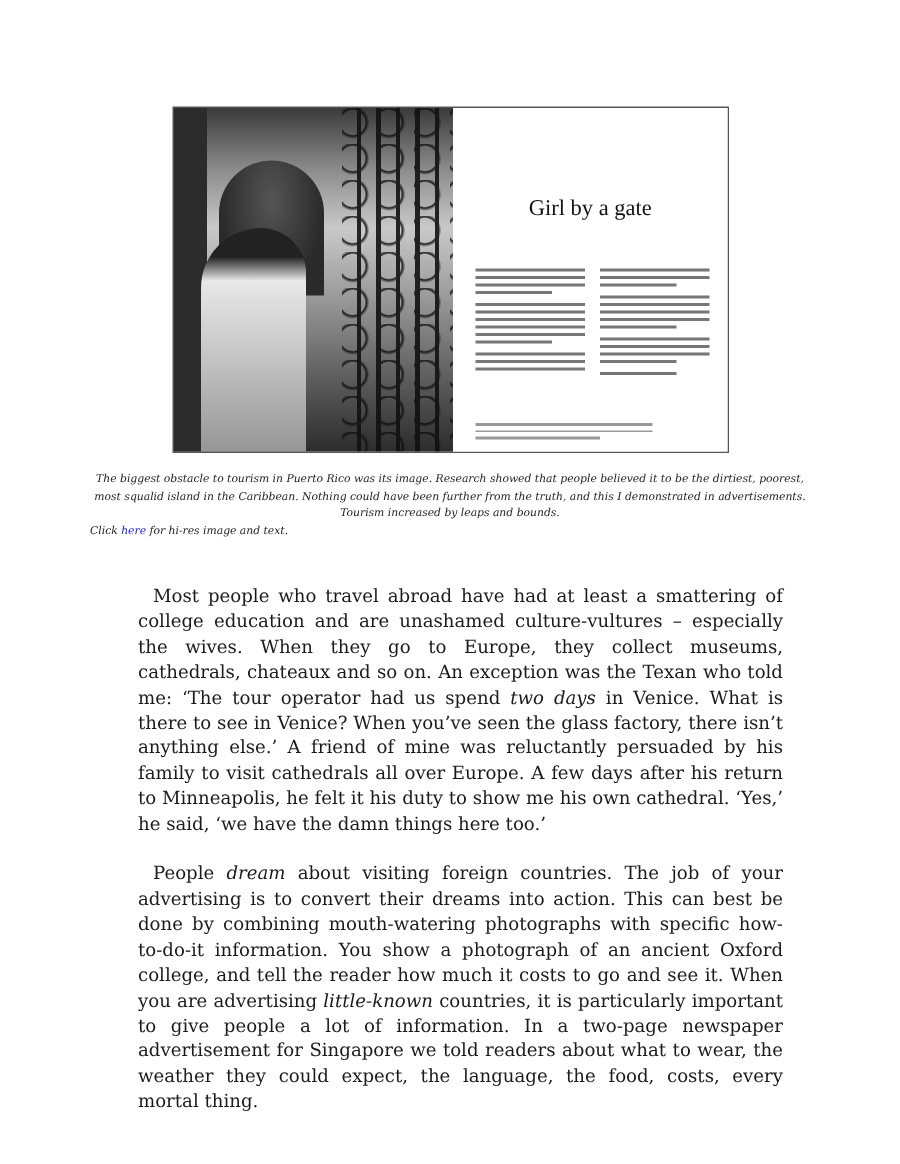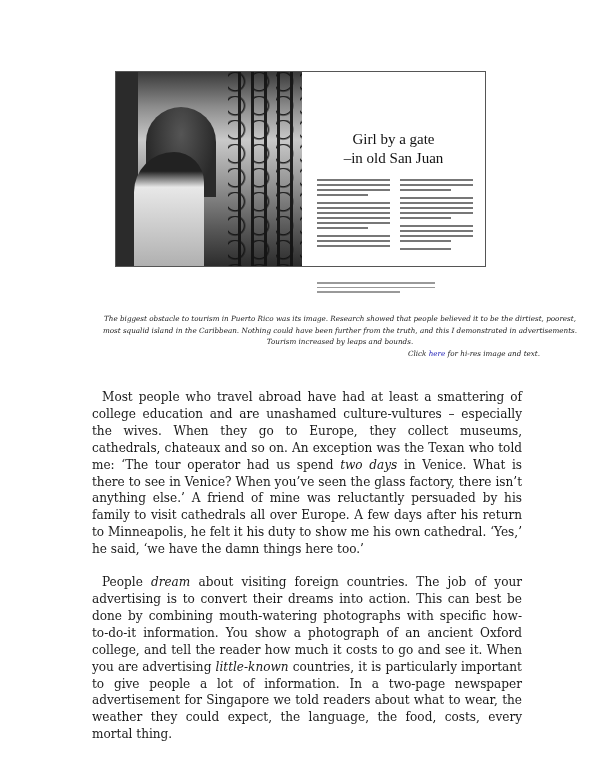--- a/index.html
+++ b/index.html
@@ -1,57 +1,56 @@
 <!DOCTYPE html>
 <html><head>
 <meta charset="utf-8">
 <style>
   html, body { margin:0; padding:0; background:#ffffff; }
   body { width:600px; height:776px; position:relative; overflow:hidden; font-family:"DejaVu Serif", serif; color:#1a1a1a; }
-  .figure { position:absolute; left:115px; top:71px; width:371px; height:196px; border:1px solid #555; background:#fff; display:flex; box-sizing:border-box; }
+  .figure { position:absolute; left:115px; top:71px; width:371px; height:231px; border:1px solid #555; background:#fff; display:flex; box-sizing:border-box; }
   .photo { width:186px; height:100%; position:relative; overflow:hidden;
     background:linear-gradient(180deg,#3a3a3a 0%,#8c8c8c 18%,#c9c9c9 35%,#9a9a9a 55%,#5a5a5a 80%,#2c2c2c 100%); }
   .photo .arch { position:absolute; left:30px; top:35px; width:70px; height:90px; border-radius:35px 35px 0 0; background:radial-gradient(ellipse at 50% 30%,#555 0%,#2a2a2a 70%); }
   .photo .wall { position:absolute; left:0; top:0; width:22px; height:100%; background:#2b2b2b; }
   .photo .girl { position:absolute; left:18px; top:80px; width:70px; height:160px; border-radius:40px 30px 10px 10px; background:linear-gradient(180deg,#222 0%,#222 12%,#e8e8e8 22%,#bdbdbd 60%,#8e8e8e 100%); }
   .photo .gate { position:absolute; left:112px; top:0; width:74px; height:100%;
     background:
       repeating-linear-gradient(90deg, transparent 0 10px, #111 10px 13px),
       radial-gradient(circle at 30% 40%, transparent 8px, #111 9px, transparent 11px) 0 0/24px 24px;
     opacity:.9; }
   .ad-page { flex:1; position:relative; background:#fff; }
   .ad-title { position:absolute; top:58px; left:0; right:0; text-align:center; font-family:"Liberation Serif", serif; font-size:15px; line-height:19px; color:#111; }
   .ad-cols { position:absolute; top:107px; left:15px; right:12px; display:flex; gap:10px; }
   .ad-col { flex:1; }
   .ad-line { height:2px; background:#777; margin-bottom:3px; }
   .ad-line.short { width:70%; }
   .ad-line.gap { margin-bottom:6px; }
   .ad-foot { position:absolute; top:210px; left:15px; right:50px; }
   .ad-foot .ad-line { height:1.5px; background:#999; }
-  .caption { position:absolute; left:60px; top:313px; width:480px; text-align:center; font-family:"DejaVu Serif", serif; font-style:italic; font-size:7.2px; line-height:11.5px; color:#222;margin-left:40px; }
-  .click-line { position:absolute; left:60px; top:349px; width:480px; text-align:right; font-style:italic; font-size:7.2px; color:#222; }
+  .caption { position:absolute; left:60px; top:313px; width:480px; text-align:center; font-family:"DejaVu Serif", serif; font-style:italic; font-size:7.2px; line-height:11.5px; color:#222; }
+  .click-line { position:absolute; left:60px; top:349px; width:480px; text-align:left; font-style:italic; font-size:7.2px; color:#222; }
   .click-line a { color:#1b1bb5; text-decoration:none; }
   .body-text { position:absolute; left:76px; top:373px; width:462px; font-family:"DejaVu Serif", serif; font-size:12.1px; line-height:16.9px; text-align:justify; color:#1a1a1a; }
   .body-text p { margin:16px; text-indent:10px; }
   .body-text em { font-style:italic; }
 </style>
 </head>
 <body>
 
 <div class="figure">
   <div class="photo" title="Woman in white fur stole standing beside an ornate wrought-iron gate">
     <div class="wall"></div>
     <div class="arch"></div>
     <div class="girl"></div>
     <div class="gate"></div>
   </div>
   <div class="ad-page">
     <div class="ad-title">
       <div>Girl by a gate</div>
-      <div>–in old San Juan</div>
     </div>
     <div class="ad-cols">
       <div class="ad-col">
         <div class="ad-line"></div>
           <div class="ad-line"></div>
           <div class="ad-line"></div>
           <div class="ad-line short gap"></div>
         <div class="ad-line"></div>
           <div class="ad-line"></div>
           <div class="ad-line"></div>

